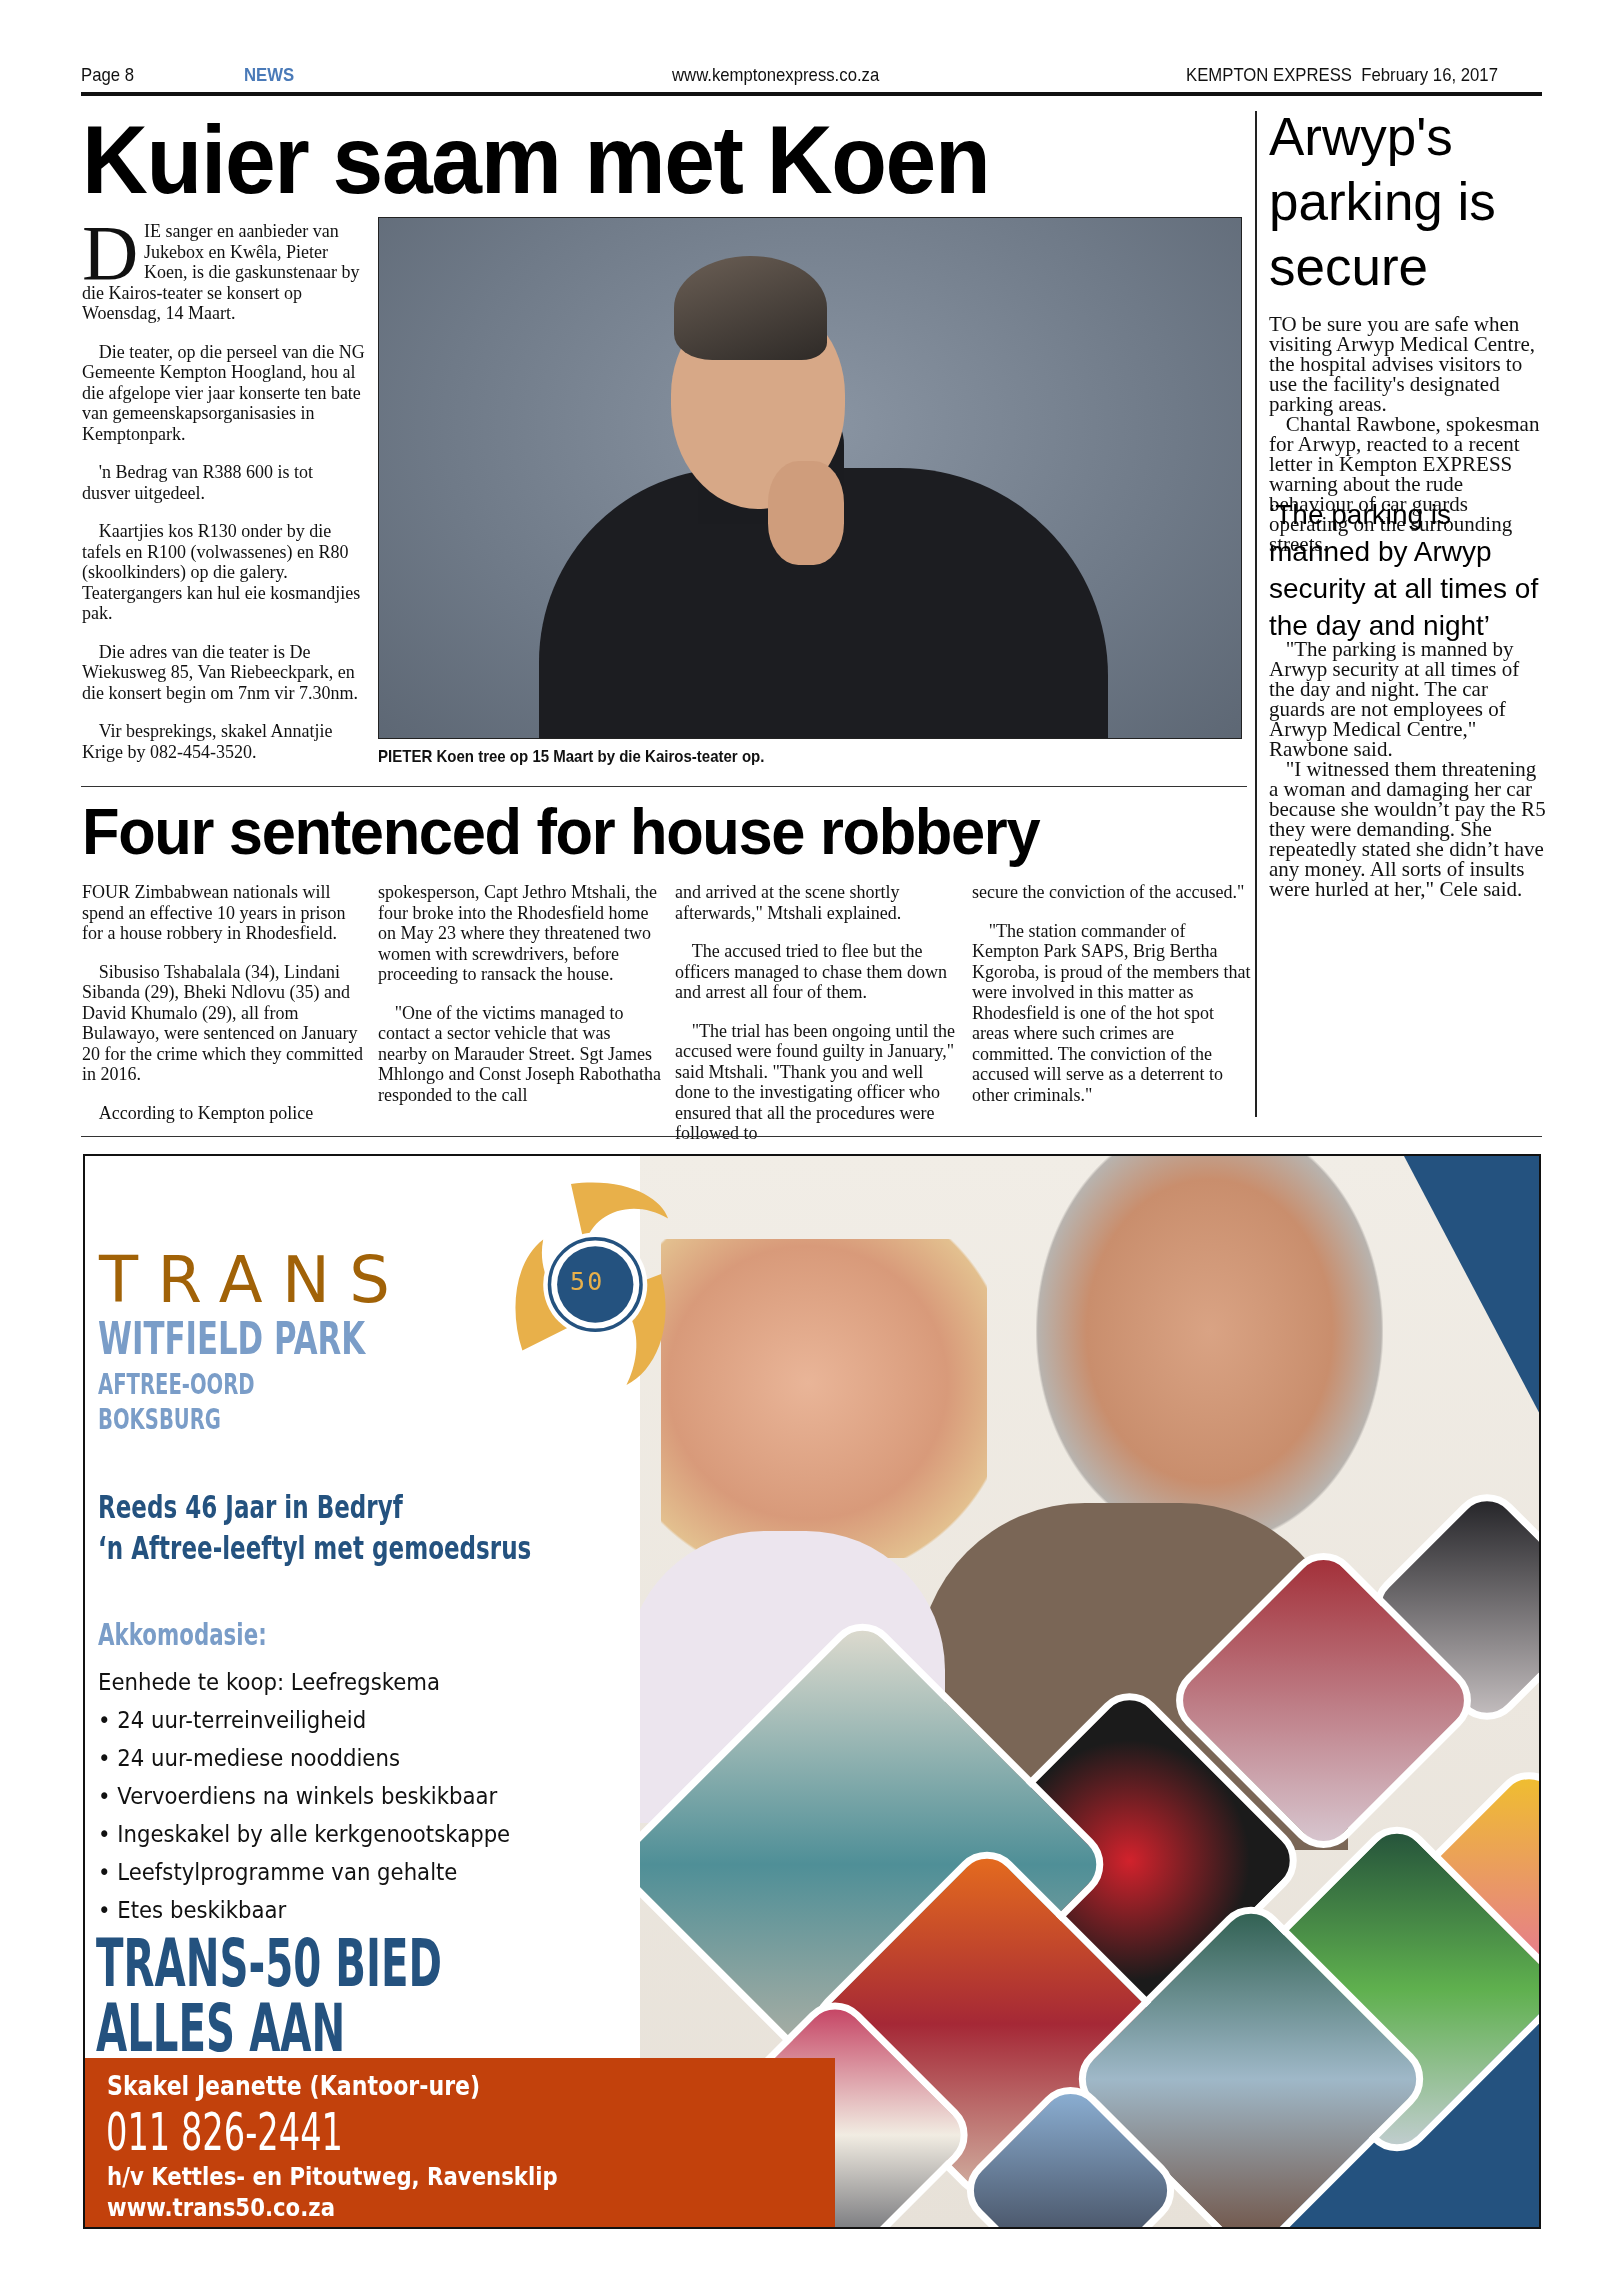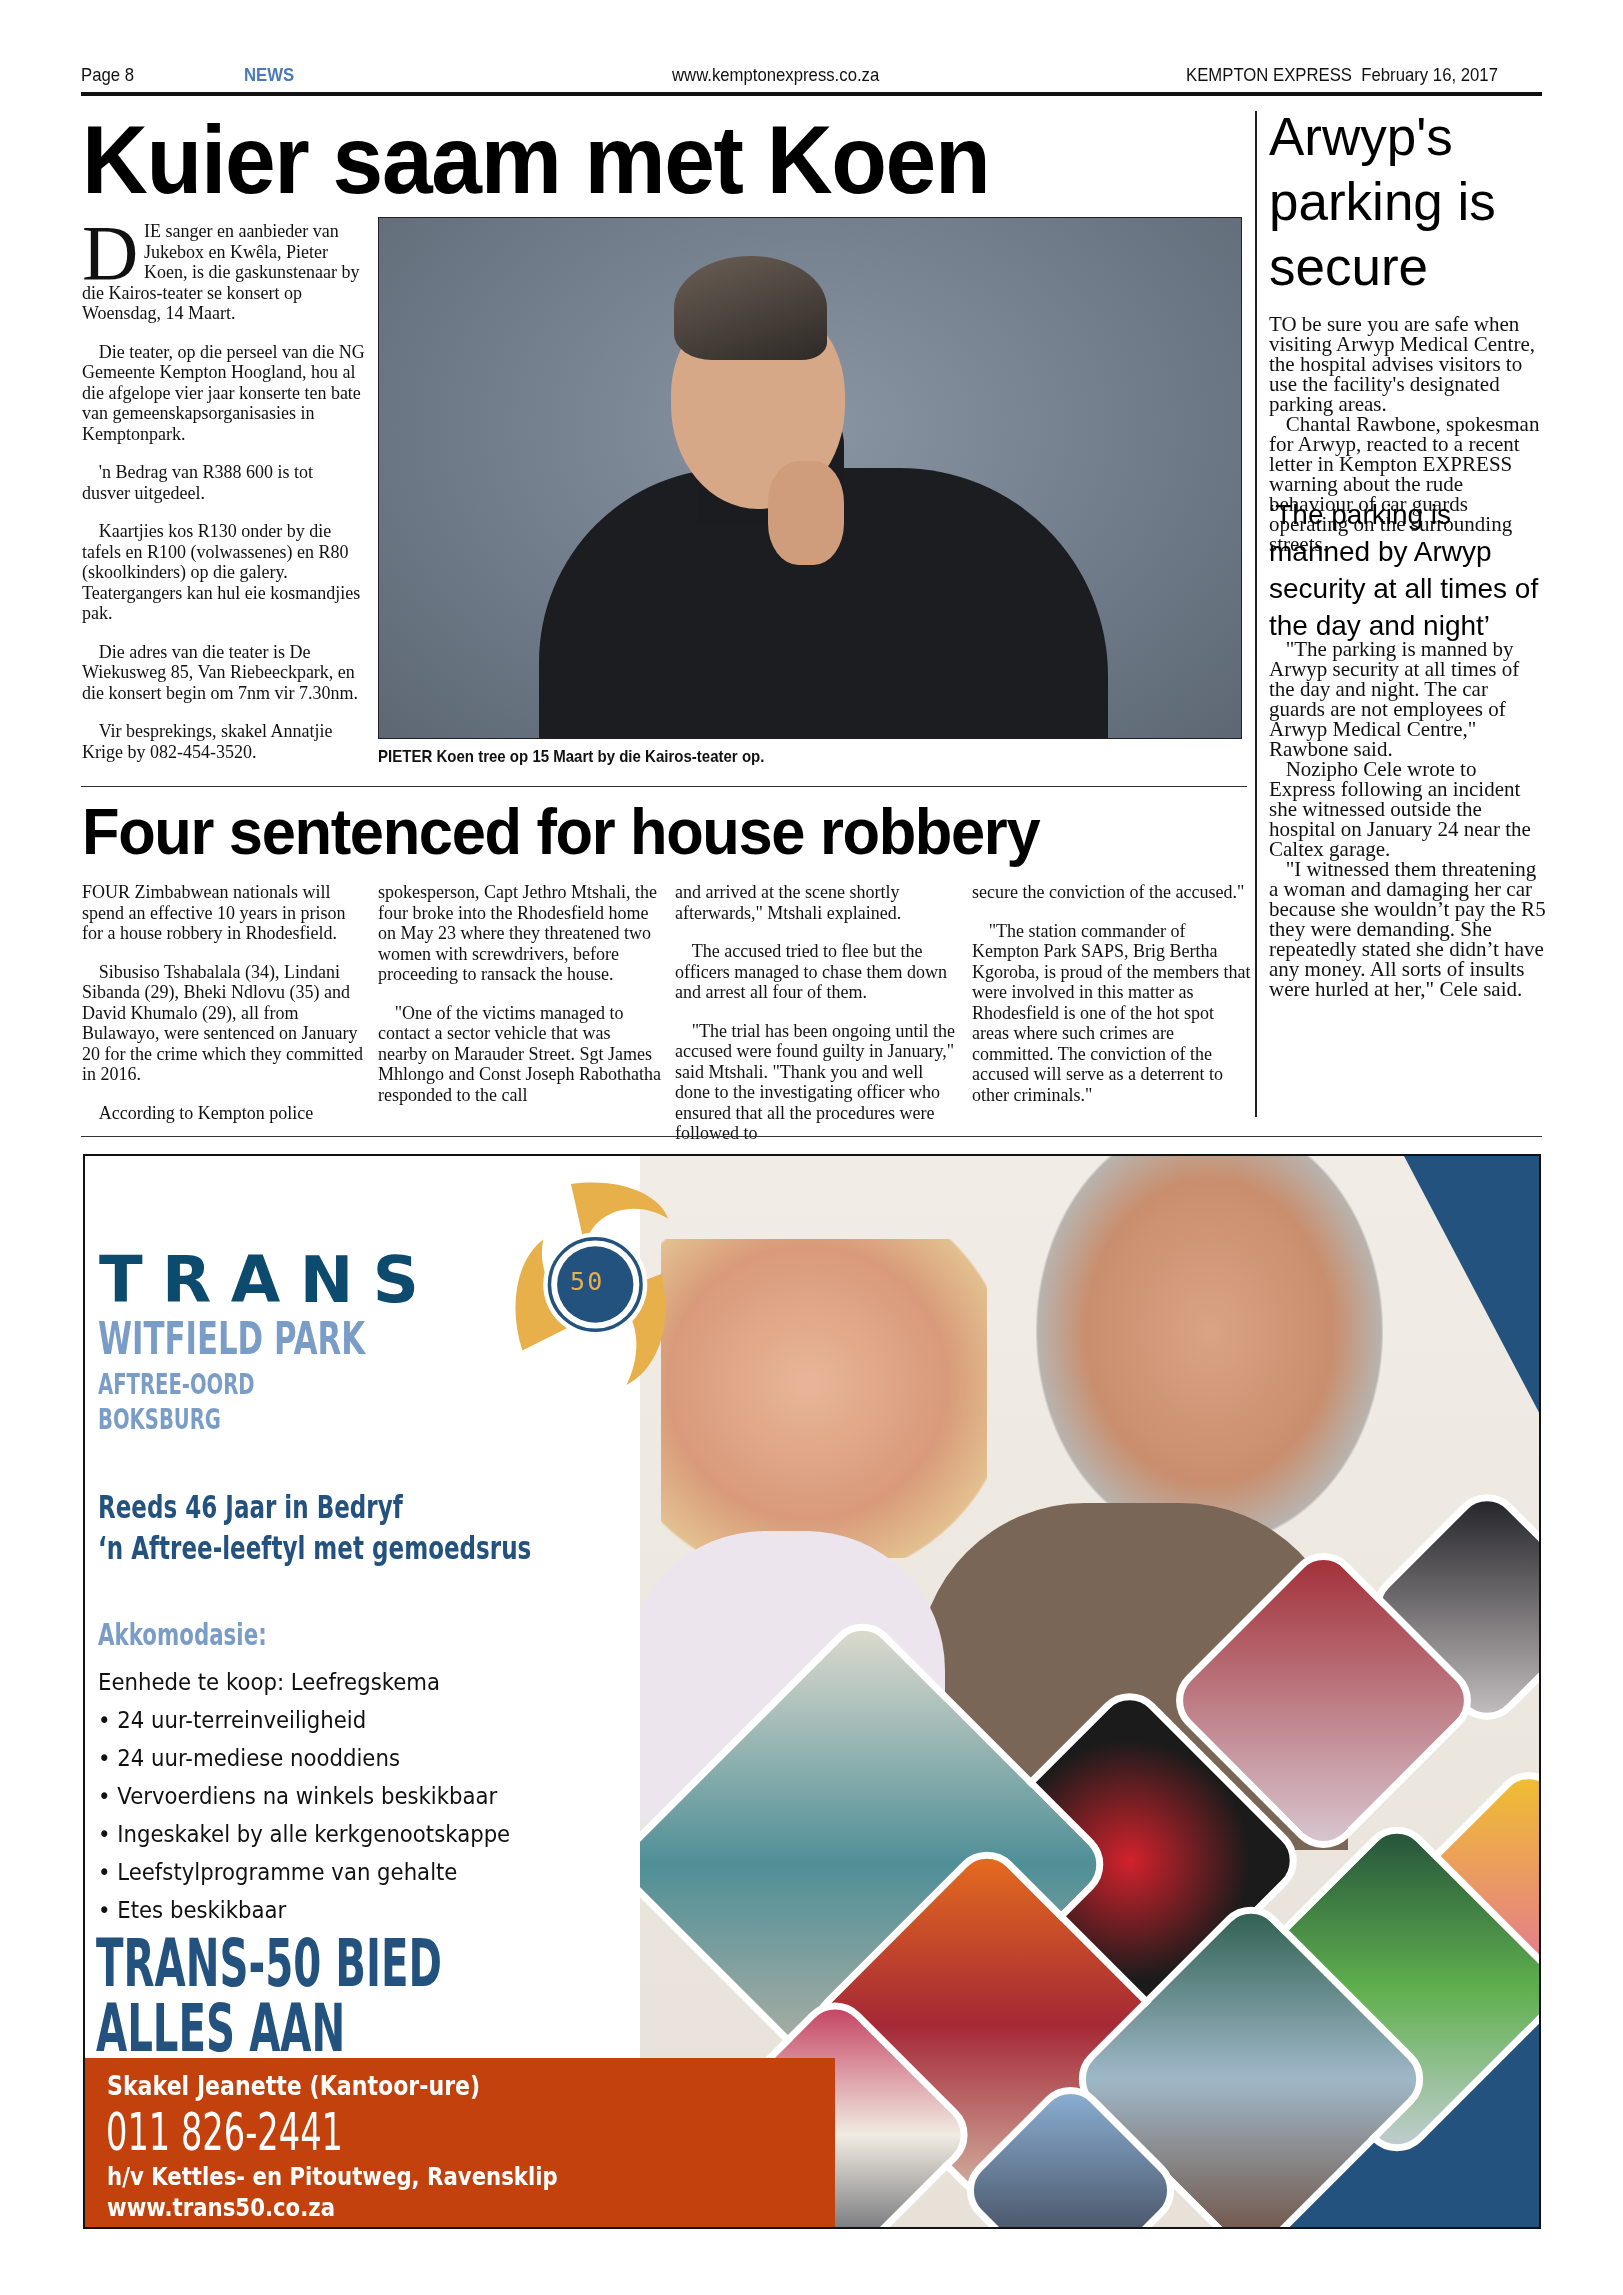--- a/index.html
+++ b/index.html
@@ -41,21 +41,21 @@
   .caption { font-family: "Liberation Sans", sans-serif; font-weight: bold; font-size: 16.7px; color: #111; transform: scaleX(0.9); transform-origin: left top; }
 
   
   .side-head { font-family: "Liberation Sans", sans-serif; font-size: 53px; line-height: 65px; color: #000; }
   .side-sub { font-family: "Liberation Sans", sans-serif; font-size: 28px; line-height: 37px; color: #000; }
   .side-text { font-family: "Liberation Serif", serif; font-size: 21px; line-height: 20px; color: #111; }
   .side-text p.ind { text-indent: 16.7px; }
 
   
   .ad { left: 83px; top: 1154px; width: 1458px; height: 1075px; border: 2.1px solid #111; background: #fff; overflow: hidden; }
-  .ad-logo-text { font-family: "DejaVu Sans", sans-serif; font-size: 64px; color: #0c4a6e; letter-spacing: 19.4px; font-weight: bold; }
+  .ad-logo-text { font-family: "DejaVu Sans", sans-serif; font-size: 64px; color: #a16207; letter-spacing: 19.4px; font-weight: normal; }
   .ad-cond { font-family: "DejaVu Sans", sans-serif; transform-origin: left top; }
   .ad-list { font-family: "DejaVu Sans", sans-serif; font-size: 23.6px; line-height: 38px; color: #111; transform: scaleX(0.9); transform-origin: left top; }
   .ad-contact { left: 0; top: 902px; width: 750px; height: 170px; background: #c2410c; }
   .contact-text { font-family: "DejaVu Sans", sans-serif; color: #fff; font-weight: bold; transform-origin: left top; }
 
   .tile { position: absolute; transform: rotate(45deg); border: 7px solid #fff; border-radius: 35px; overflow: hidden; }
 </style>
 </head>
 <body>
 
@@ -117,21 +117,20 @@
 
 <div class="abs side-text" style="left:1269px; top:314px; width:278px;">
   <p>TO be sure you are safe when visiting Arwyp Medical Centre, the hospital advises visitors to use the facility's designated parking areas.</p>
   <p class="ind">Chantal Rawbone, spokesman for Arwyp, reacted to a recent letter in Kempton EXPRESS warning about the rude behaviour of car guards operating on the surrounding streets.</p>
 </div>
 
 <div class="abs side-sub" style="left:1269px; top:496px; width:278px;">‘The parking is manned by Arwyp security at all times of the day and night’</div>
 
 <div class="abs side-text" style="left:1269px; top:639px; width:278px;">
   <p class="ind">"The parking is manned by Arwyp security at all times of the day and night. The car guards are not employees of Arwyp Medical Centre," Rawbone said.</p>
-  <p class="ind">Nozipho Cele wrote to Express following an incident she witnessed outside the hospital on January 24 near the Caltex garage.</p>
   <p class="ind">"I witnessed them threatening a woman and damaging her car because she wouldn’t pay the R5 they were demanding. She repeatedly stated she didn’t have any money. All sorts of insults were hurled at her," Cele said.</p>
 </div>
 
 <div class="abs hrule" style="left:81px; top:1136px; width:1461px; height:1.4px;"></div>
 
 <div class="abs ad">
 
   <div class="abs" style="left:534px; top:0; width:923px; height:1075px; background:linear-gradient(180deg,#f1ede6 0%, #e7e1d8 100%);"></div>
   <div class="abs" style="left:1319px; top:0; width:139px; height:264px; background:#24527f; clip-path:polygon(0 0,100% 0,100% 100%);"></div>
   <div class="abs" style="left:1180px; top:708px; width:278px; height:367px; background:#24527f; clip-path:polygon(100% 0,100% 100%,0 100%);"></div>

